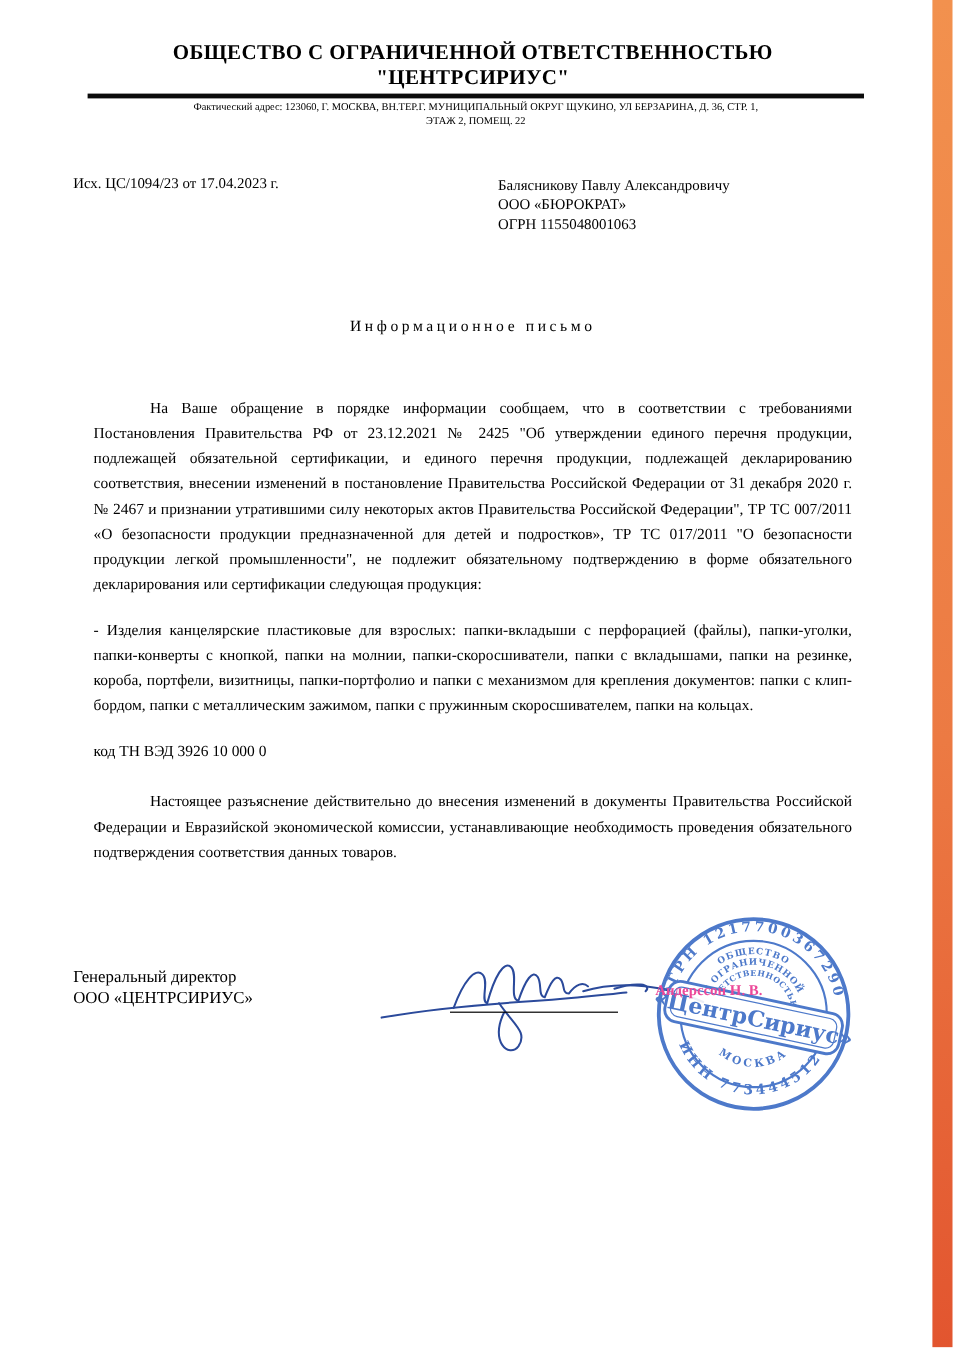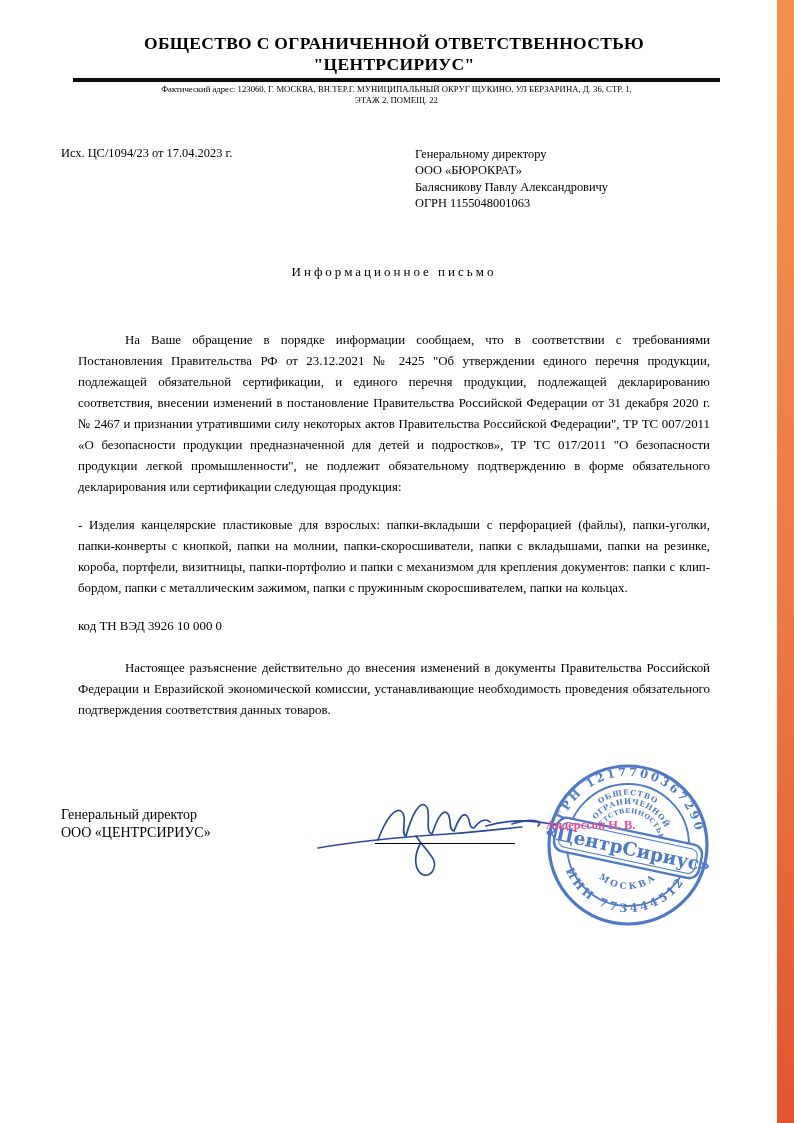--- a/index.html
+++ b/index.html
@@ -46,23 +46,22 @@
     <div class="company-address">
       <span>Фактический адрес: 123060, Г. МОСКВА, ВН.ТЕР.Г. МУНИЦИПАЛЬНЫЙ ОКРУГ ЩУКИНО, УЛ БЕРЗАРИНА, Д. 36, СТР. 1,</span>
       <br>
       <span>ЭТАЖ 2, ПОМЕЩ. 22</span>
     </div>
   </div>
 
   <div class="ref-line">Исх. ЦС/1094/23 от 17.04.2023 г.</div>
 
   <div class="recipient">
-    <div>Генеральному директору</div>
+    <div>Балясникову Павлу Александровичу</div>
     <div>ООО «БЮРОКРАТ»</div>
-    <div>Балясникову Павлу Александровичу</div>
     <div>ОГРН 1155048001063</div>
   </div>
 
   <div class="letter-title">Информационное письмо</div>
 
   <div class="body-text">
     <p class="p-indent">На Ваше обращение в порядке информации сообщаем, что в соответствии с требованиями Постановления Правительства РФ от 23.12.2021 № 2425 "Об утверждении единого перечня продукции, подлежащей обязательной сертификации, и единого перечня продукции, подлежащей декларированию соответствия, внесении изменений в постановление Правительства Российской Федерации от 31 декабря 2020 г. № 2467 и признании утратившими силу некоторых актов Правительства Российской Федерации", ТР ТС 007/2011 «О безопасности продукции предназначенной для детей и подростков», ТР ТС 017/2011 "О безопасности продукции легкой промышленности",  не подлежит обязательному подтверждению в форме обязательного декларирования или сертификации следующая продукция:</p>
     <p class="list-item">- Изделия канцелярские пластиковые для взрослых: папки-вкладыши с перфорацией (файлы), папки-уголки, папки-конверты с кнопкой, папки на молнии, папки-скоросшиватели, папки с вкладышами, папки на резинке, короба, портфели, визитницы, папки-портфолио и папки с механизмом для крепления документов: папки с клип-бордом, папки с металлическим зажимом, папки с пружинным скоросшивателем, папки на кольцах.</p>
     <p class="code-line">код ТН ВЭД 3926 10 000 0</p>
     <p class="p-indent sp-before">Настоящее разъяснение действительно до внесения изменений в документы Правительства Российской Федерации и Евразийской экономической комиссии, устанавливающие необходимость проведения обязательного подтверждения соответствия данных товаров.</p>

